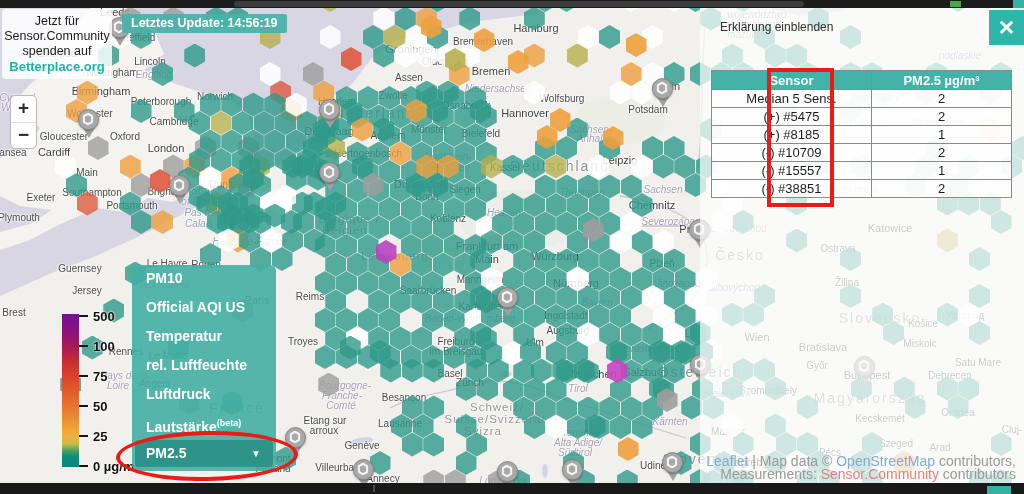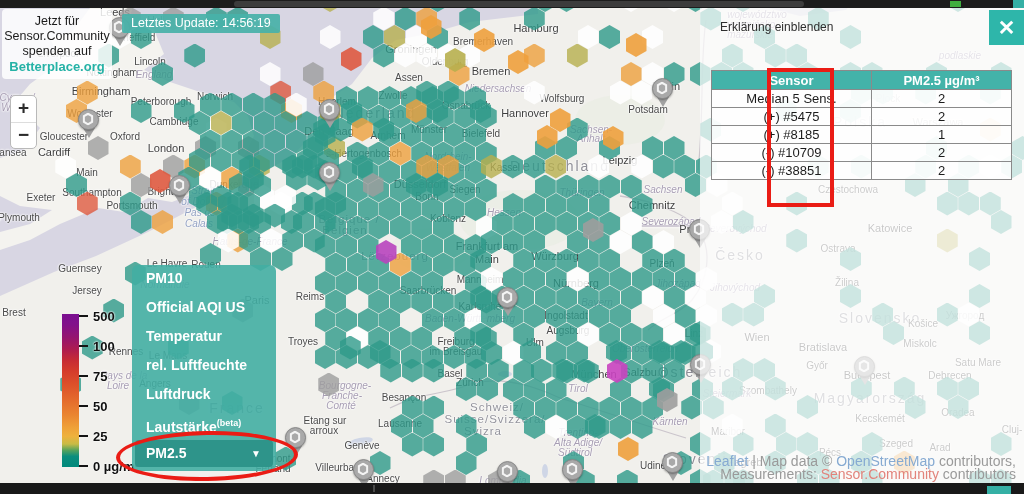--- a/index.html
+++ b/index.html
@@ -38,21 +38,21 @@
   .pin .ring{position:absolute;left:10px;top:10px;transform:translate(-50%,-50%);width:11px;height:13px;background:#f4f4f4;
              clip-path:polygon(50% 0,100% 25%,100% 75%,50% 100%,0 75%,0 25%);}
   .pin .ring-in{position:absolute;left:10px;top:10px;transform:translate(-50%,-50%);width:7px;height:8px;background:#a9a9a9;
              clip-path:polygon(50% 0,100% 25%,100% 75%,50% 100%,0 75%,0 25%);}
 
   
   .donation{position:absolute;left:2px;top:9px;width:110px;padding:5px 2px;background:rgba(255,255,255,.84);
             border-radius:4px;text-align:center;font-size:12.5px;line-height:15px;color:#1b1b1b;z-index:6;}
   .donation .link{color:#25b2a6;font-weight:bold;font-size:13px;}
   .badge{position:absolute;left:122px;top:14px;height:19px;line-height:19px;padding:0 9px;border-radius:2px;
-         background:rgba(72,178,169,.93);color:#fff;font-weight:normal;font-size:12.5px;z-index:6;}
+         background:rgba(72,178,169,.93);color:#fff;font-weight:bold;font-size:12.5px;z-index:6;}
   .zoomctl{position:absolute;left:10px;top:95px;width:27px;background:#fff;border:1px solid #b9b9b9;
            border-radius:5px;z-index:6;overflow:hidden;}
   .zoomctl .zbtn{width:100%;height:26px;line-height:24px;text-align:center;font-size:19px;font-weight:bold;color:#2b2b2b;cursor:pointer;}
   .zoomctl .zbtn+.zbtn{border-top:1px solid #ddd;}
 
   #legend{position:absolute;left:62px;top:312px;width:130px;height:160px;z-index:6;}
   #legend .bar{position:absolute;left:0;top:2px;width:17px;height:153px;
     background:linear-gradient(to top,#00887b 0%,#0b8e7e 7%,#57a35c 11%,#c8bb45 15%,#eeb23c 20%,
       #efa038 26%,#ea8531 34%,#e46a2c 44%,#dd502a 54%,#d43b2b 63%,#c62b35 70%,#ad1c50 77%,
       #941470 85%,#82108a 93%,#7a0f90 100%);}
@@ -943,20 +943,24 @@
         </tr>
         <tr>
           <td>(+) #8185</td>
           <td>1</td>
         </tr>
         <tr>
           <td>(-) #10709</td>
           <td>2</td>
         </tr>
         <tr>
+          <td>(-) #15557</td>
+          <td>1</td>
+        </tr>
+        <tr>
           <td>(-) #38851</td>
           <td>2</td>
         </tr>
       </tbody>
   </table>
 
   <div class="donation">
     <div>Jetzt für</div>
     <div>Sensor.Community</div>
     <div>spenden auf</div>

